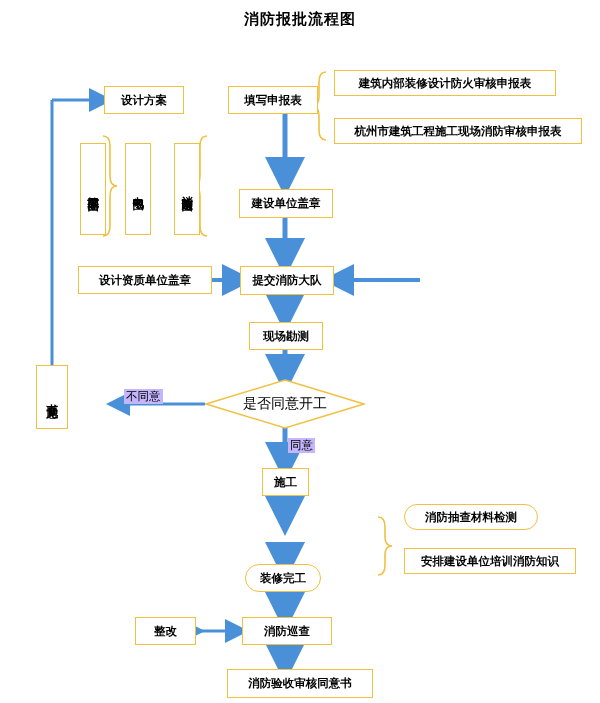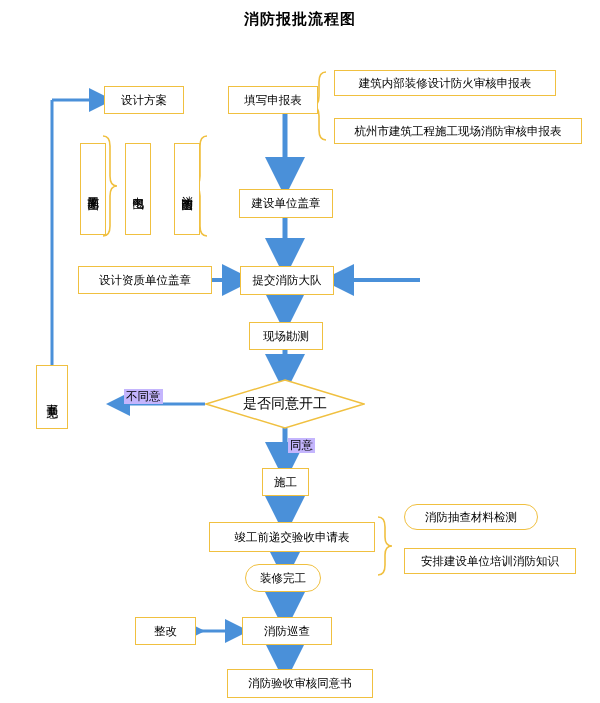--- a/index.html
+++ b/index.html
@@ -26,20 +26,21 @@
     border:1px solid #f0c040;
     background:#ffffff;
     box-sizing:border-box;
     display:flex;
     align-items:center;
     justify-content:center;
     text-align:center;
     font-size:11.5px;
     line-height:1.25;
     color:#000;
+    font-weight:bold;
   }
   .box.vert{
     writing-mode:vertical-rl;
     text-orientation:upright;
     letter-spacing:1px;
     line-height:1.1;
   }
   .diamond-wrap{
     position:absolute;
   }
@@ -161,23 +162,20 @@
   </div>
 
   <div class="box vert" style="left:36px;top:365px;width:32px;height:64px;">
     <span>书面意见</span>
   </div>
 
   <div class="box" style="left:262px;top:468px;width:47px;height:28px;">
     <span>施工</span>
   </div>
 
-  <div class="box" style="left:209px;top:522px;width:166px;height:30px;">
-    <span>竣工前递交验收申请表</span>
-  </div>
 
   <div class="box" style="left:404px;top:504px;width:134px;height:26px;border-radius:13px;">
     <span>消防抽查材料检测</span>
   </div>
 
   <div class="box" style="left:404px;top:548px;width:172px;height:26px;">
     <span>安排建设单位培训消防知识</span>
   </div>
 
   <div class="box" style="left:245px;top:564px;width:76px;height:28px;border-radius:14px;">

